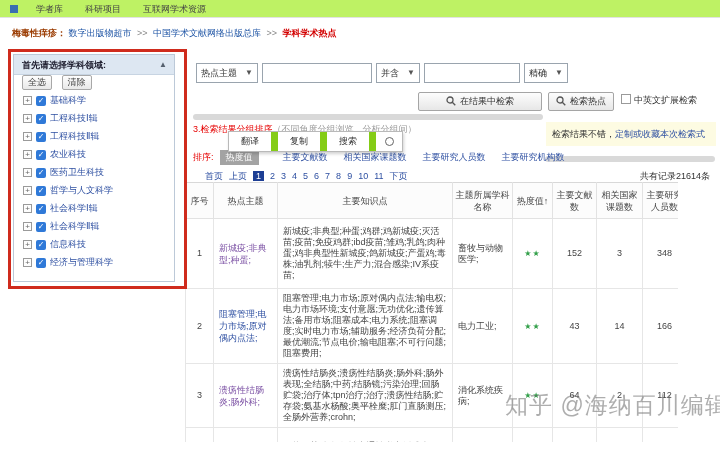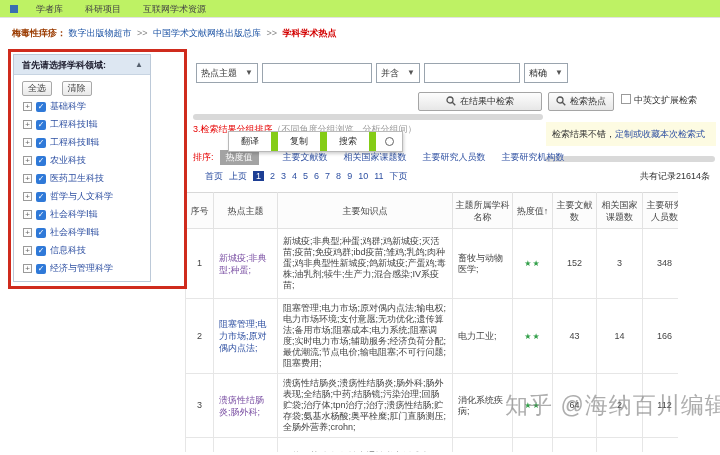--- a/index.html
+++ b/index.html
@@ -18,24 +18,24 @@
   #breadcrumb { left:12px; top:27px; width:700px; height:14px; }
   .bc-label { color:#9a3b00; font-weight:bold; }
   .bc-link { color:#1f55a5; cursor:pointer; }
   .bc-sep { color:#888; margin:0 3px; }
   .bc-current { color:#d30000; font-weight:bold; }
 
   
   #red-box { left:8px; top:49px; width:179px; height:240px; border:3px solid #cf2b1d; z-index:60; pointer-events:none; }
 
   
-  #sidebar { left:13px; top:54px; width:138px; height:228px; background:#fff; border:1px solid #bcc9d8; }
+  #sidebar { left:13px; top:54px; width:162px; height:228px; background:#fff; border:1px solid #bcc9d8; }
   #sidebar-head { position:relative; height:20px; background:#dde7f2; border-bottom:1px solid #c7d4e2; line-height:20px; padding-left:8px; font-weight:bold; color:#223; }
   #sidebar-collapse { position:absolute; right:7px; top:0; color:#55606e; cursor:pointer; font-size:8px; }
-  #sidebar-btns { padding:6px 0 2px 8px; }
+  #sidebar-btns { padding:0 0 2px 8px; }
   .mini-btn { display:inline-block; width:30px; height:15px; line-height:13px; text-align:center; border:1px solid #a8a8a8; border-radius:2px; background:linear-gradient(#fdfdfd,#e9e9e9); color:#444; margin-right:7px; cursor:pointer; }
   .subj-item { position:relative; height:17px; margin:1px 0 0 9px; line-height:15px; white-space:nowrap; cursor:pointer; }
   .plus-box { display:inline-block; width:9px; height:9px; border:1px solid #9a9a9a; background:#fdfdfd; color:#666; font-size:8px; line-height:7px; text-align:center; vertical-align:middle; margin-right:4px; }
   .chk { display:inline-block; width:10px; height:10px; background:#2f79d8; border-radius:2px; color:#fff; font-size:8px; line-height:10px; text-align:center; vertical-align:middle; margin-right:4px; }
   .subj-label { color:#2d4fa1; vertical-align:middle;margin-top:8px; }
 
   
   .sel { height:20px; border:1px solid #9aa4ae; background:#fff; line-height:18px; padding:0 4px; color:#333; cursor:pointer; }
   .sel .arrow { float:right; color:#555; font-size:8px; }
   .inp { height:20px; border:1px solid #9aa4ae; background:#fff; }
@@ -66,21 +66,21 @@
   #sort-active { display:inline-block; background:#a3a3a3; color:#fff; padding:1px 6px; margin-right:24px; cursor:pointer; }
   .sort-link { color:#2d4fa1; margin-right:16px; cursor:pointer; }
 
   
   #pager { left:205px; top:170px; width:300px; height:14px; white-space:nowrap; }
   .pg { color:#2d4fa1; margin-right:6px; cursor:pointer; }
   .pg.cur { background:#1d3e94; color:#fff; padding:0 3px; }
   #total-rec { left:560px; top:170px; width:150px; text-align:right; color:#333; }
 
   
-  #table-wrap { left:185px; top:192px; width:493px; height:260px; overflow:hidden; }
+  #table-wrap { left:185px; top:182px; width:493px; height:260px; overflow:hidden; }
   table { border-collapse:collapse; table-layout:fixed; width:545px; background:#fff; }
   th { background:#fcfcfc; color:#444; font-weight:normal; border:1px solid #e2e2e2; border-top:1px solid #d8d8d8; padding:3px 2px; height:36px; text-align:center; line-height:12px; }
   td { border:1px solid #e6e6e6; vertical-align:middle; padding:4px 5px; line-height:11px; color:#444; }
   td.c { text-align:center; }
   a.topic { color:#2d4fa1; cursor:pointer; line-height:12px; display:block; }
   a.topic.visited { color:#7a4fa3; }
   .stars { color:#33a04a; font-size:8px; letter-spacing:1px; }
   .subject-cell { color:#444; }
 
   

